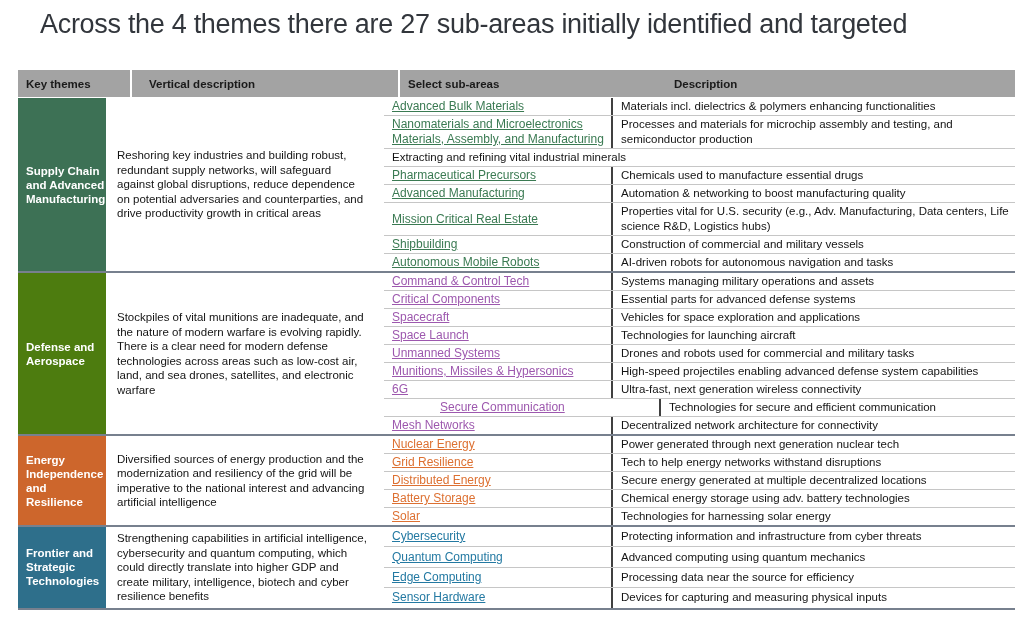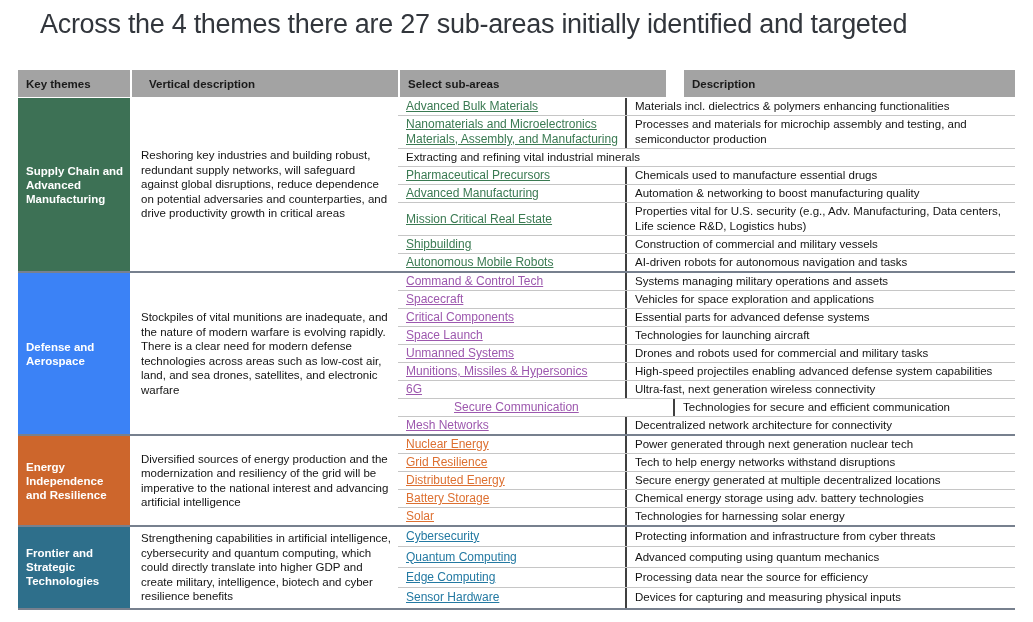--- a/index.html
+++ b/index.html
@@ -18,31 +18,31 @@
     position:absolute; left:18px; top:70px; width:997px;
     border-bottom:2px solid #77808e;
   }
   .header-row { display:flex; height:27px; margin-bottom:1px; }
   .header-cell {
     background:#a3a3a3; font-weight:bold; font-size:11.5px; color:#1a1a1a;
     display:flex; align-items:center; padding-left:8px;
   }
   .hc1 { width:112px; margin-right:2px; }
   .hc2 { width:266px; margin-right:2px;padding-left:17px; }
-  .hc3 { width:266px; margin-right:18px; }
+  .hc3 { width:266px; margin-right:0; }
   .hc4 { flex:1; }
   .section { display:flex; border-top:2px solid #77808e; align-items:stretch; }
   .section.first { border-top:none; }
   .theme-cell {
-    width:112px; margin-right:2px; color:#ffffff; font-weight:bold;
+    width:88px; margin-right:2px; color:#ffffff; font-weight:bold;
     font-size:11.5px; line-height:14px; display:flex; align-items:center;
     padding:4px 4px 4px 8px;
   }
   .vert-cell {
-    width:266px; margin-right:0; font-size:11.5px; line-height:14.5px;
+    width:266px; margin-right:10px; font-size:11.5px; line-height:14.5px;
     color:#141414; display:flex; align-items:center; padding:4px 6px 4px 9px;
     background:#fff;
   }
   .rows { flex:1; display:flex; flex-direction:column; justify-content:stretch; }
   .subrow { display:flex; flex:1; }
   .subrow + .subrow { border-top:1px solid #c6c6c6; }
   .sub-name {
     width:229px; font-size:12px; line-height:15px; font-weight:400;
     display:flex; align-items:center; padding:1px 4px 1px 8px;
     min-height:17px; border-right:2px solid #404040;text-decoration:underline;
@@ -97,34 +97,34 @@
               <div class="sub-name" style="color: rgb(58, 122, 82);">Shipbuilding</div>
               <div class="sub-desc">Construction of commercial and military vessels</div>
             </div>
             <div class="subrow">
               <div class="sub-name" style="color: rgb(58, 122, 82);">Autonomous Mobile Robots</div>
               <div class="sub-desc">AI-driven robots for autonomous navigation and tasks</div>
             </div>
           </div>
         </div>
         <div class="section">
-          <div class="theme-cell" style="background: #3b82f6;">Defense and Aerospace</div>
+          <div class="theme-cell" style="background: #4d7c0f;">Defense and Aerospace</div>
           <div class="vert-cell">Stockpiles of vital munitions are inadequate, and the nature of modern warfare is evolving rapidly. There is a clear need for modern defense technologies across areas such as low-cost air, land, and sea drones, satellites, and electronic warfare</div>
           <div class="rows">
             <div class="subrow">
               <div class="sub-name" style="color: rgb(157, 88, 174);">Command &amp; Control Tech</div>
               <div class="sub-desc">Systems managing military operations and assets</div>
             </div>
             <div class="subrow">
+              <div class="sub-name" style="color: rgb(157, 88, 174);">Critical Components</div>
+              <div class="sub-desc">Essential parts for advanced defense systems</div>
+            </div>
+            <div class="subrow">
               <div class="sub-name" style="color: rgb(157, 88, 174);">Spacecraft</div>
               <div class="sub-desc">Vehicles for space exploration and applications</div>
-            </div>
-            <div class="subrow">
-              <div class="sub-name" style="color: rgb(157, 88, 174);">Critical Components</div>
-              <div class="sub-desc">Essential parts for advanced defense systems</div>
             </div>
             <div class="subrow">
               <div class="sub-name" style="color: rgb(157, 88, 174);">Space Launch</div>
               <div class="sub-desc">Technologies for launching aircraft</div>
             </div>
             <div class="subrow">
               <div class="sub-name" style="color: rgb(157, 88, 174);">Unmanned Systems</div>
               <div class="sub-desc">Drones and robots used for commercial and military tasks</div>
             </div>
             <div class="subrow">

